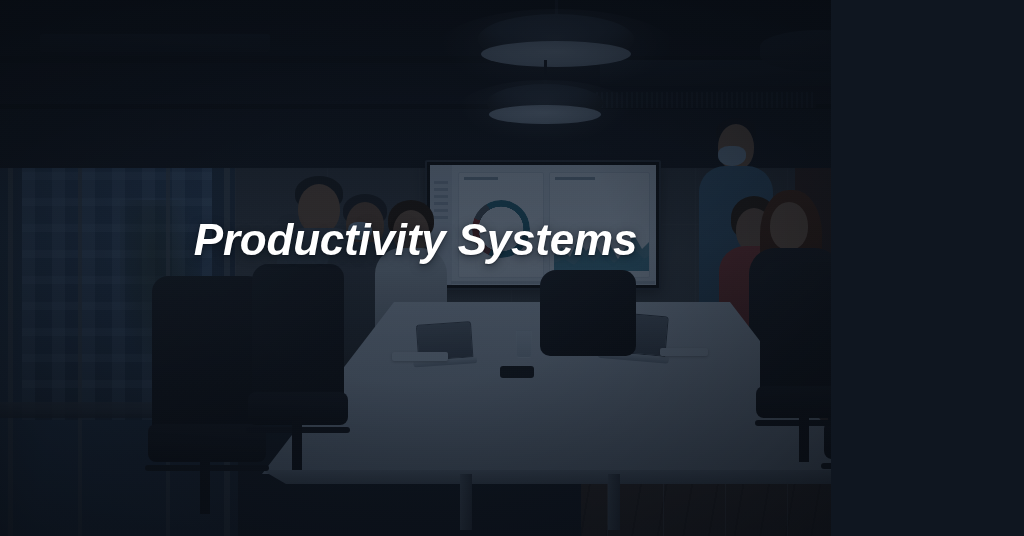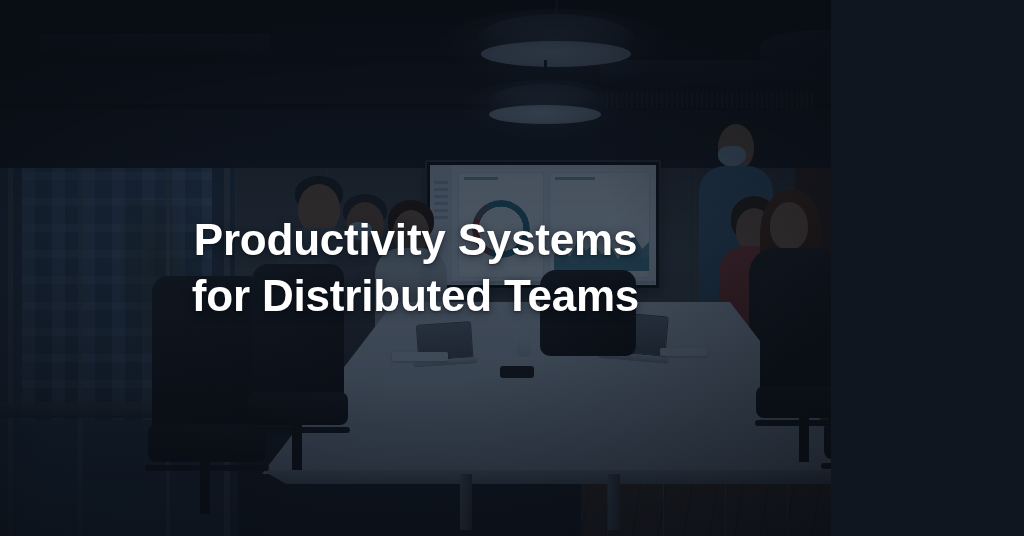--- a/index.html
+++ b/index.html
@@ -11,20 +11,21 @@
   body {
     font-family: "Liberation Sans", sans-serif;
   }
 
   .hero {
     position: relative;
     width: 831px;
     height: 536px;
     overflow: hidden;
     background: #121a26;
+    font-style: italic;
   }
 
   
   .scene {
     position: absolute;
     inset: 0;
     overflow: hidden;
     background: #1b2633;
   }
 
@@ -665,16 +666,15 @@
 
     <div class="grain"></div>
     <div class="vignette"></div>
   </div>
 
   <div class="overlay"></div>
   <div class="overlay2"></div>
 
   <div class="title-wrap">
     <span class="title-line">Productivity Systems</span>
-    <span class="title-line">for Distributed Teams</span>
   </div>
 
 </div>
 
 </body></html>

